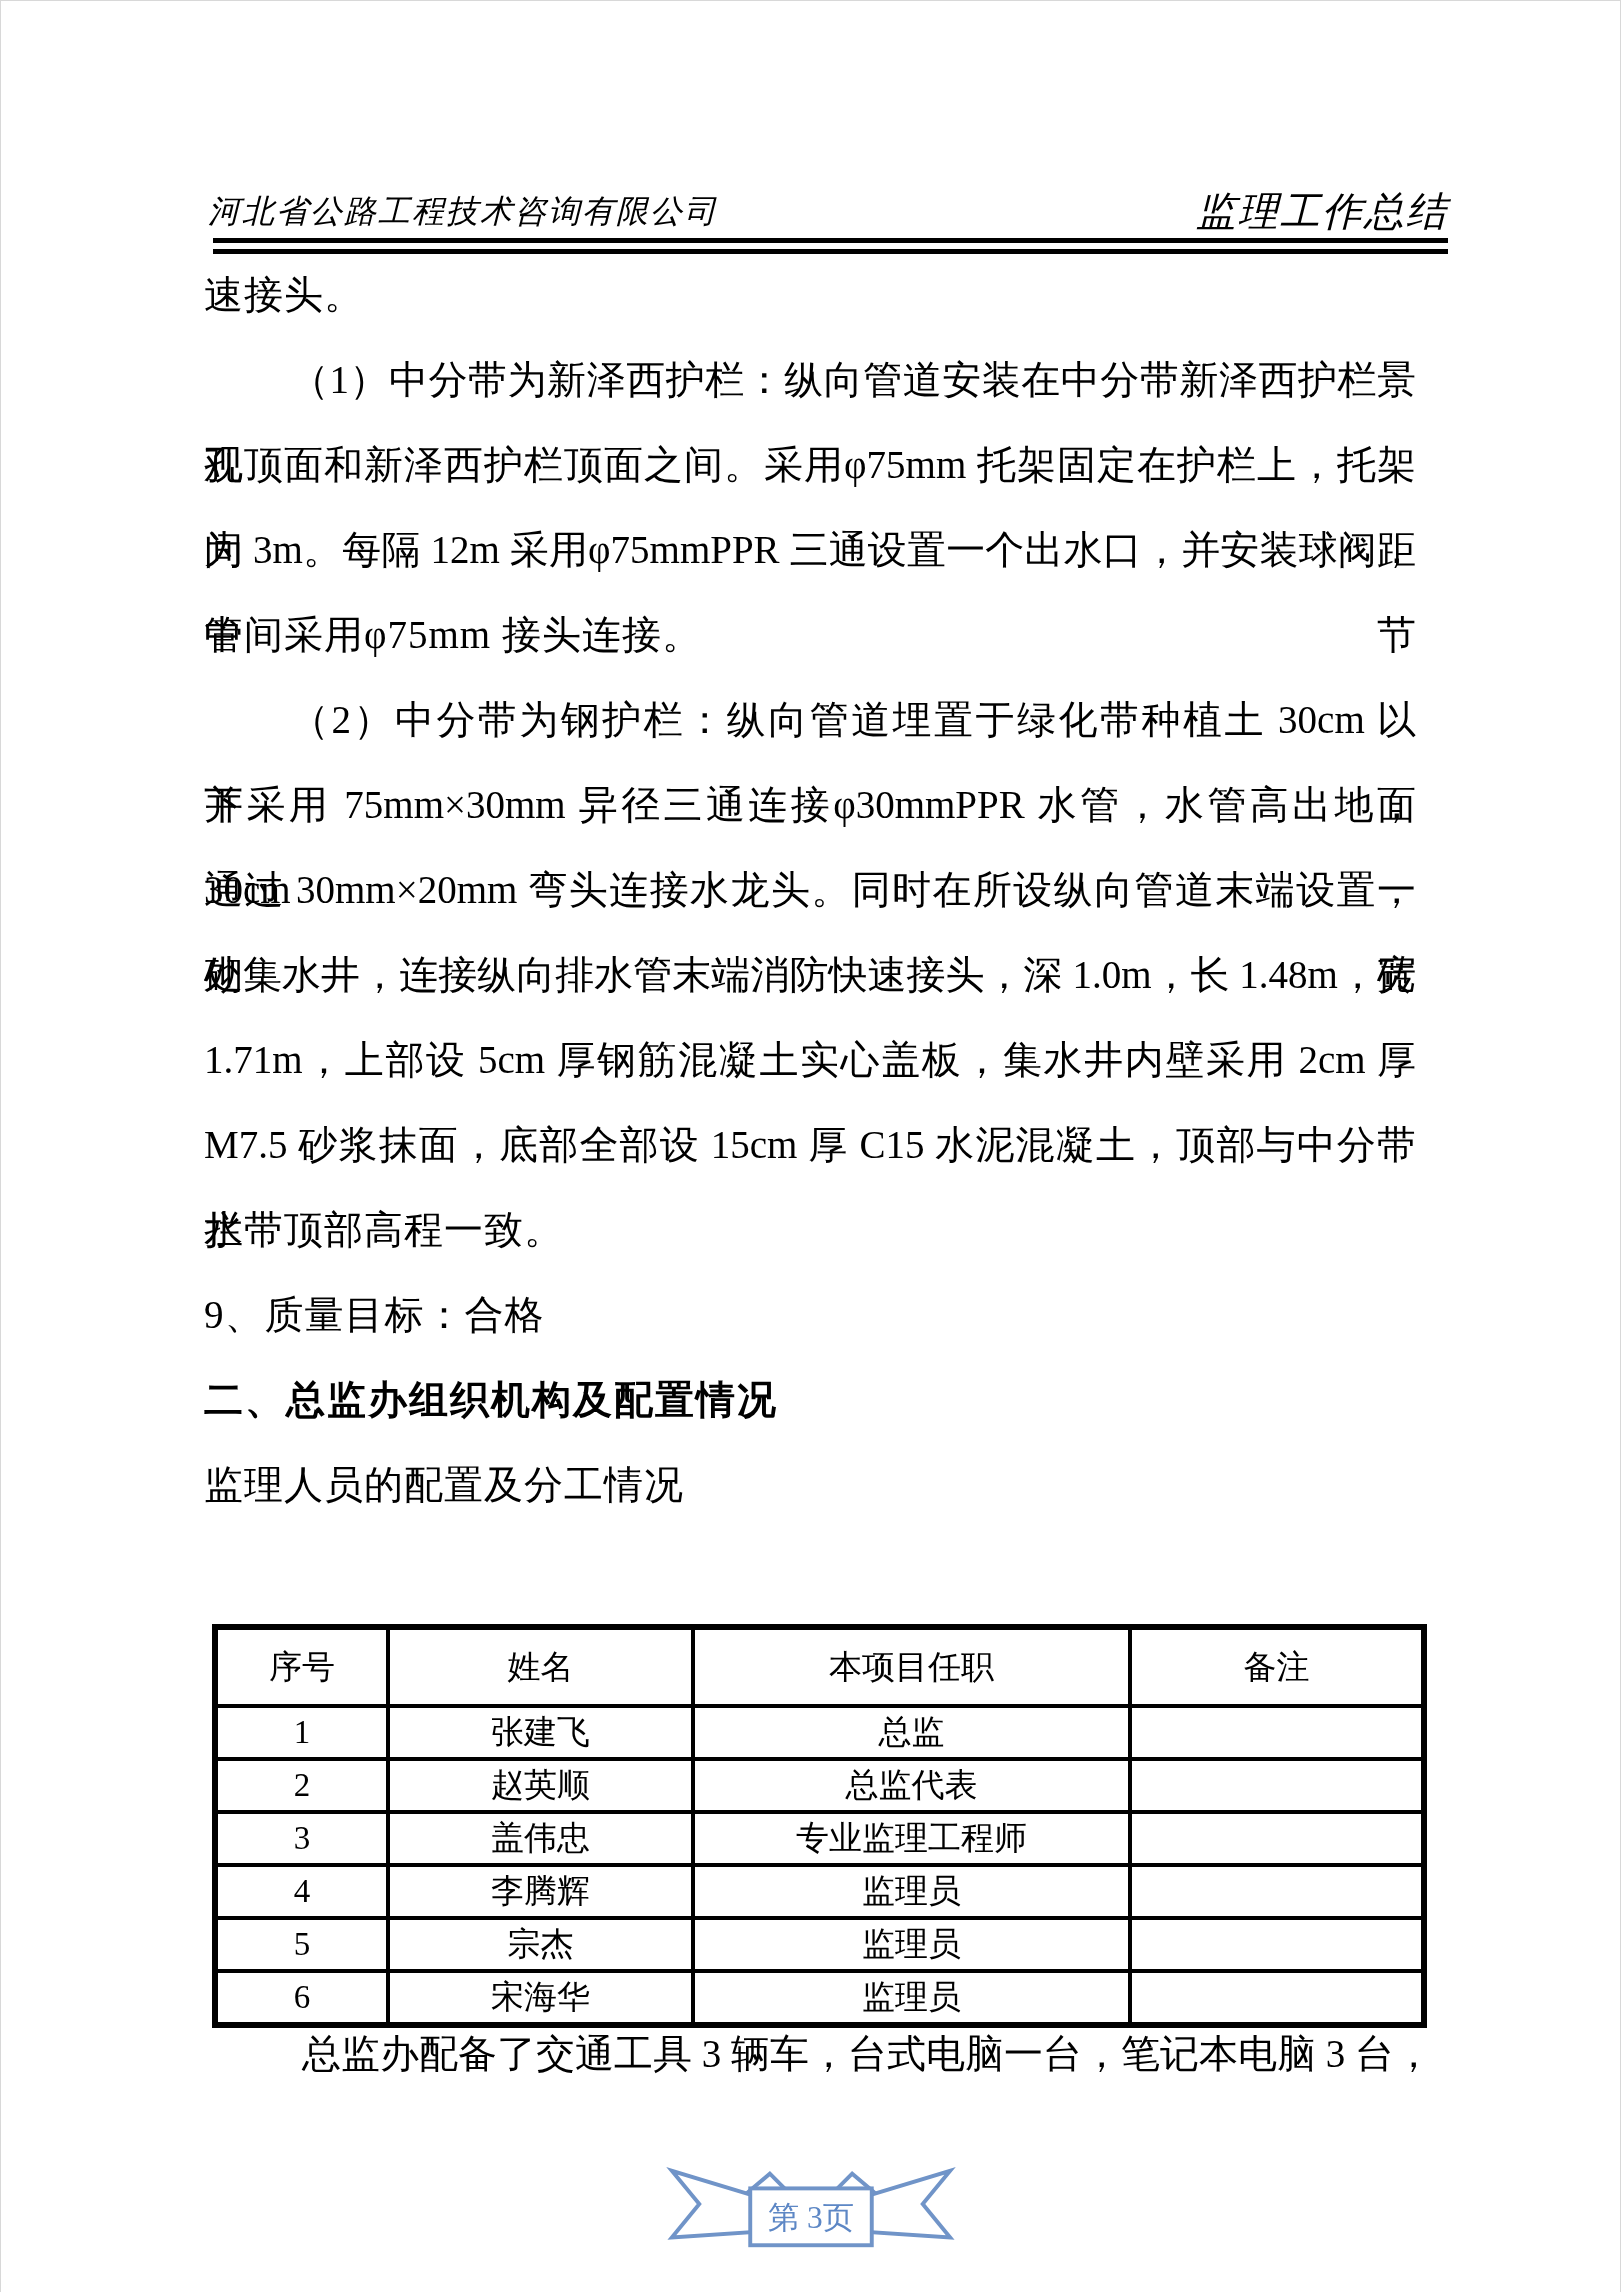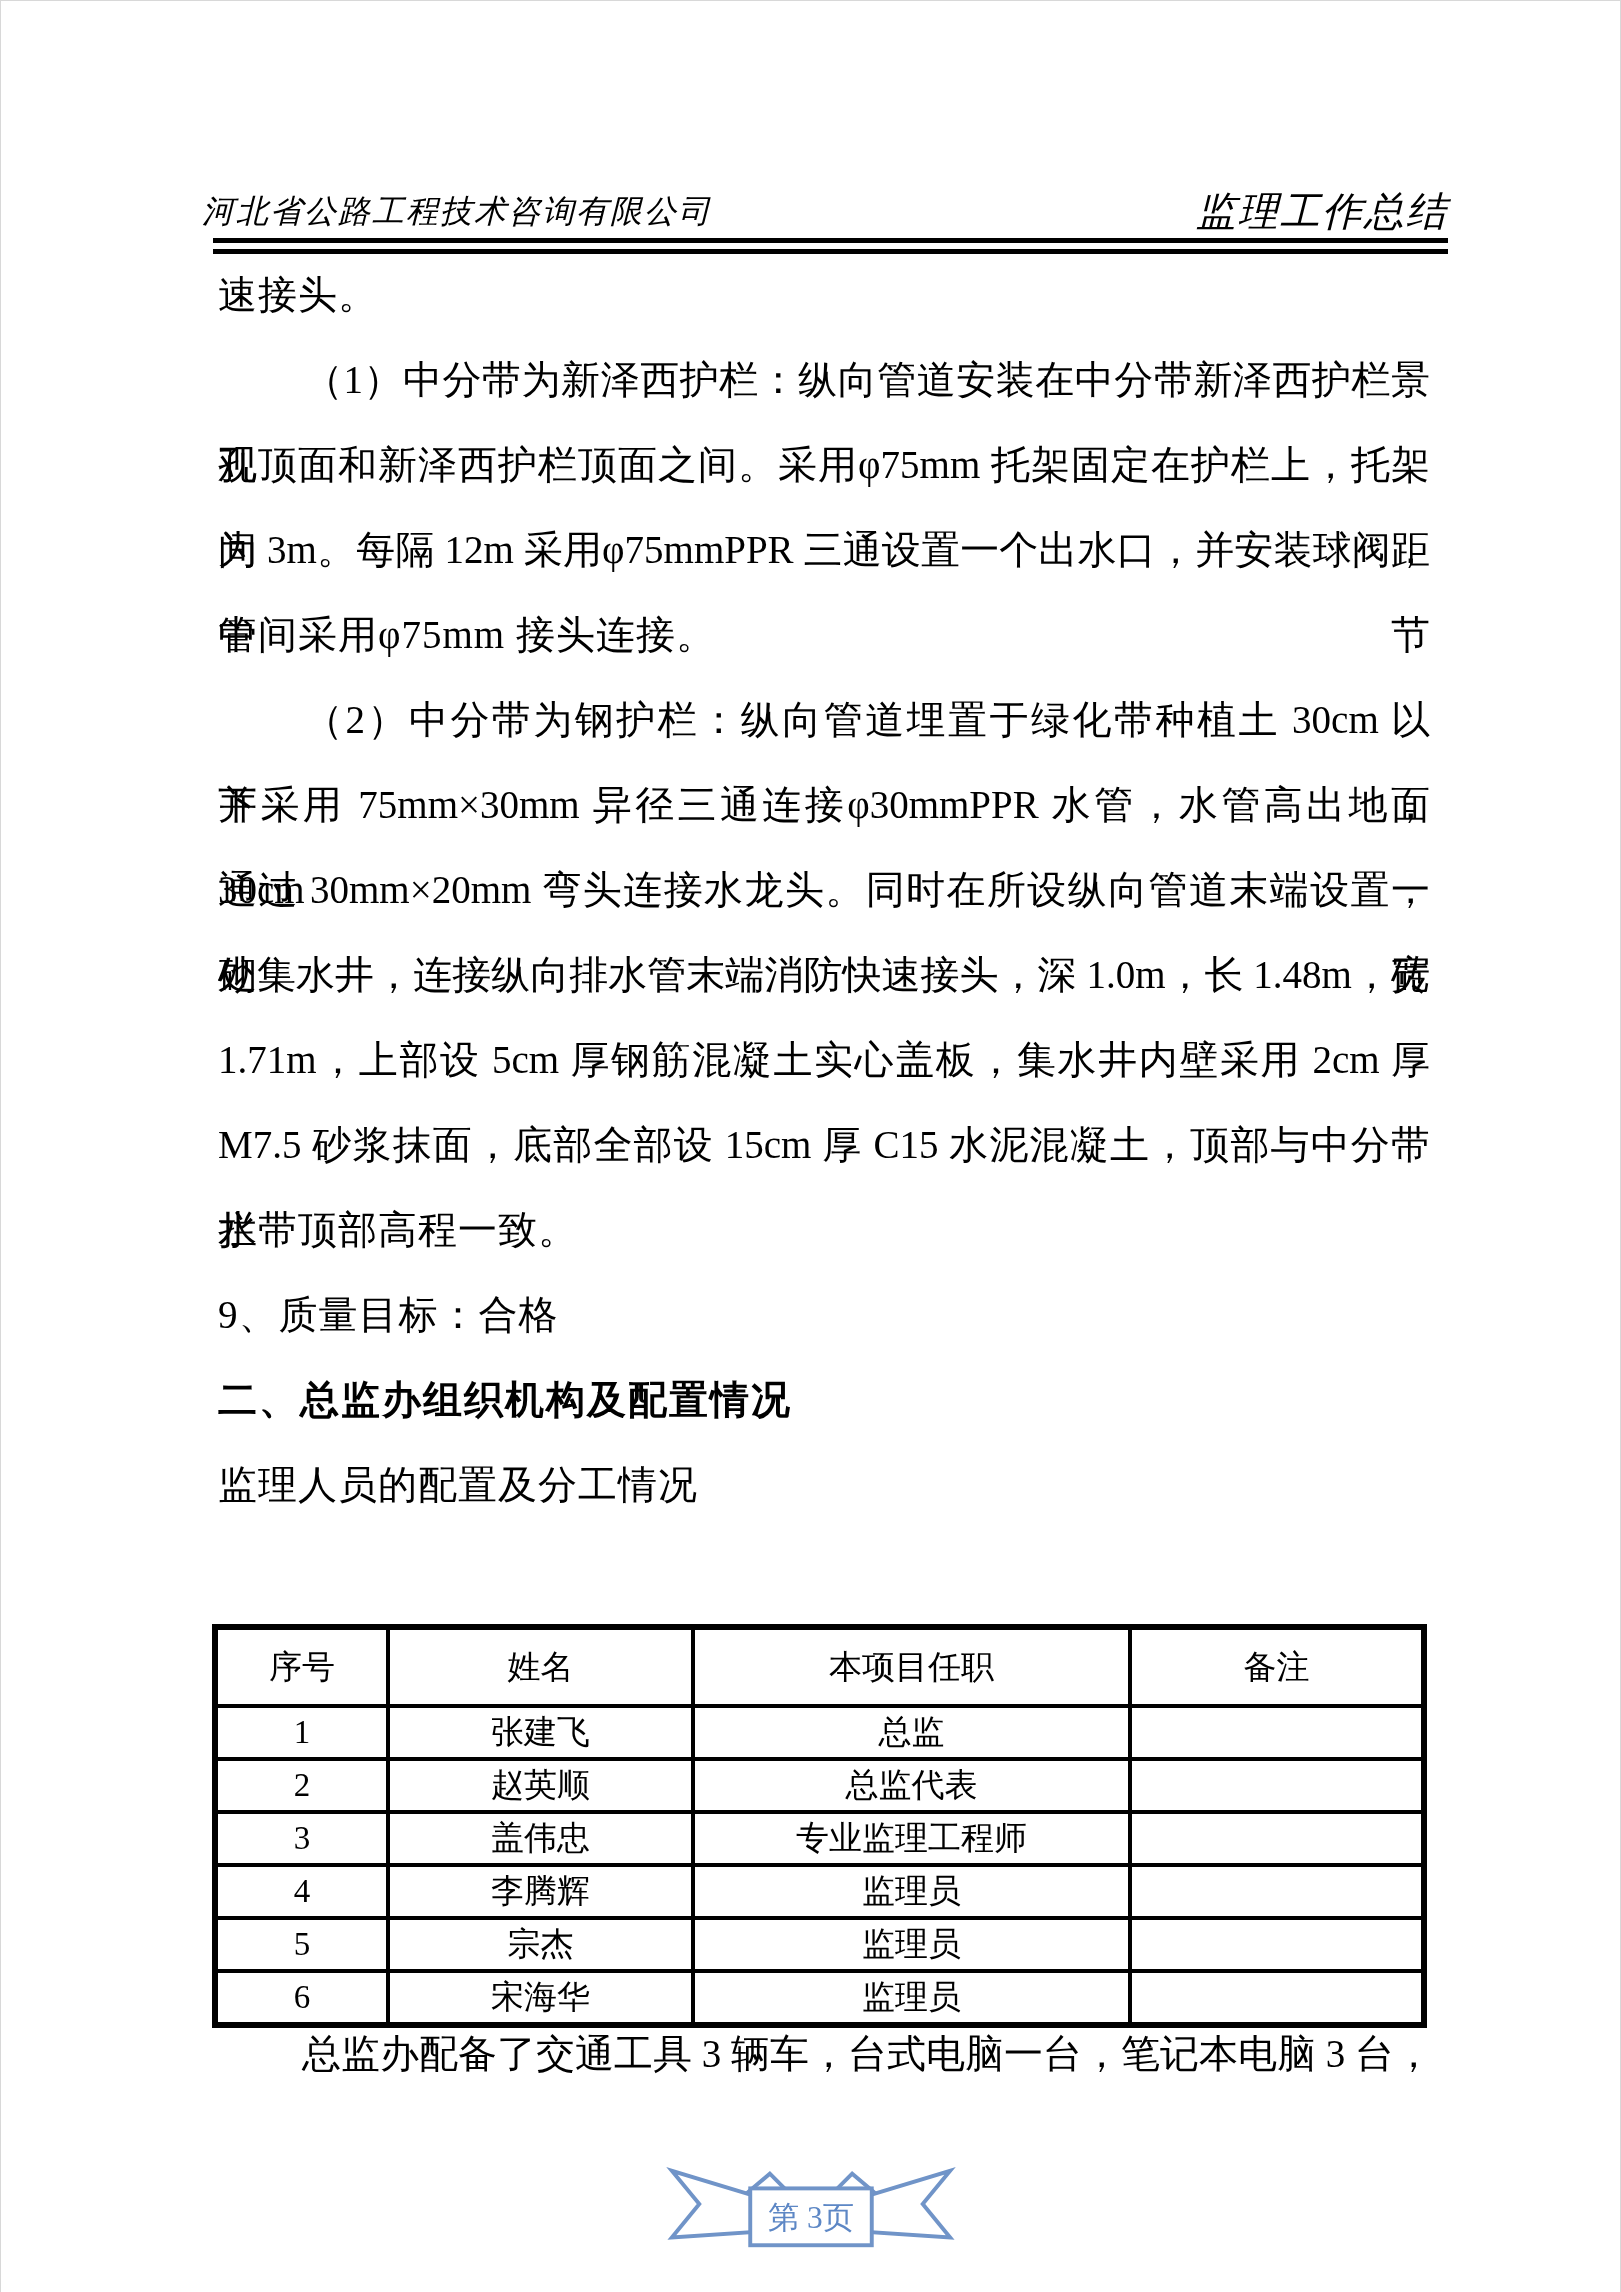--- a/index.html
+++ b/index.html
@@ -4,33 +4,33 @@
 <style>
   html,body{margin:0;padding:0;}
   body{
     width:1621px;height:2293px;position:relative;background:#ffffff;
     font-family:"Liberation Serif","DejaVu Serif",serif;color:#000;
     overflow:hidden;
   }
   .page-edge{position:absolute;inset:0;border:1px solid #d8d8d8;pointer-events:none;}
   
   .hdr-company{
-    position:absolute;left:202px;top:194px;font-size:32px;line-height:35px;
+    position:absolute;left:208px;top:194px;font-size:32px;line-height:35px;
     font-style:italic;letter-spacing:2px;white-space:nowrap;
   }
   .hdr-title{
     position:absolute;right:173px;top:194px;font-size:40px;line-height:35px;
     font-style:italic;letter-spacing:2px;white-space:nowrap;
   }
   .hdr-rule{
     position:absolute;left:213px;top:238px;width:1235px;height:15.7px;
     border-top:5.9px solid #000;border-bottom:5.9px solid #000;box-sizing:border-box;
   }
   
-  .content{position:absolute;left:218px;top:252px;width:1212px;}
+  .content{position:absolute;left:204px;top:252px;width:1212px;}
   .line{
     font-size:39px;line-height:85px;height:85px;white-space:nowrap;
     letter-spacing:1px;
   }
   .line.justify{
     white-space:normal;text-align:justify;text-align-last:justify;
     letter-spacing:0;
   }
   .line.indent{text-indent:86px;}
   .line.bold{font-weight:bold;letter-spacing:2px;}

